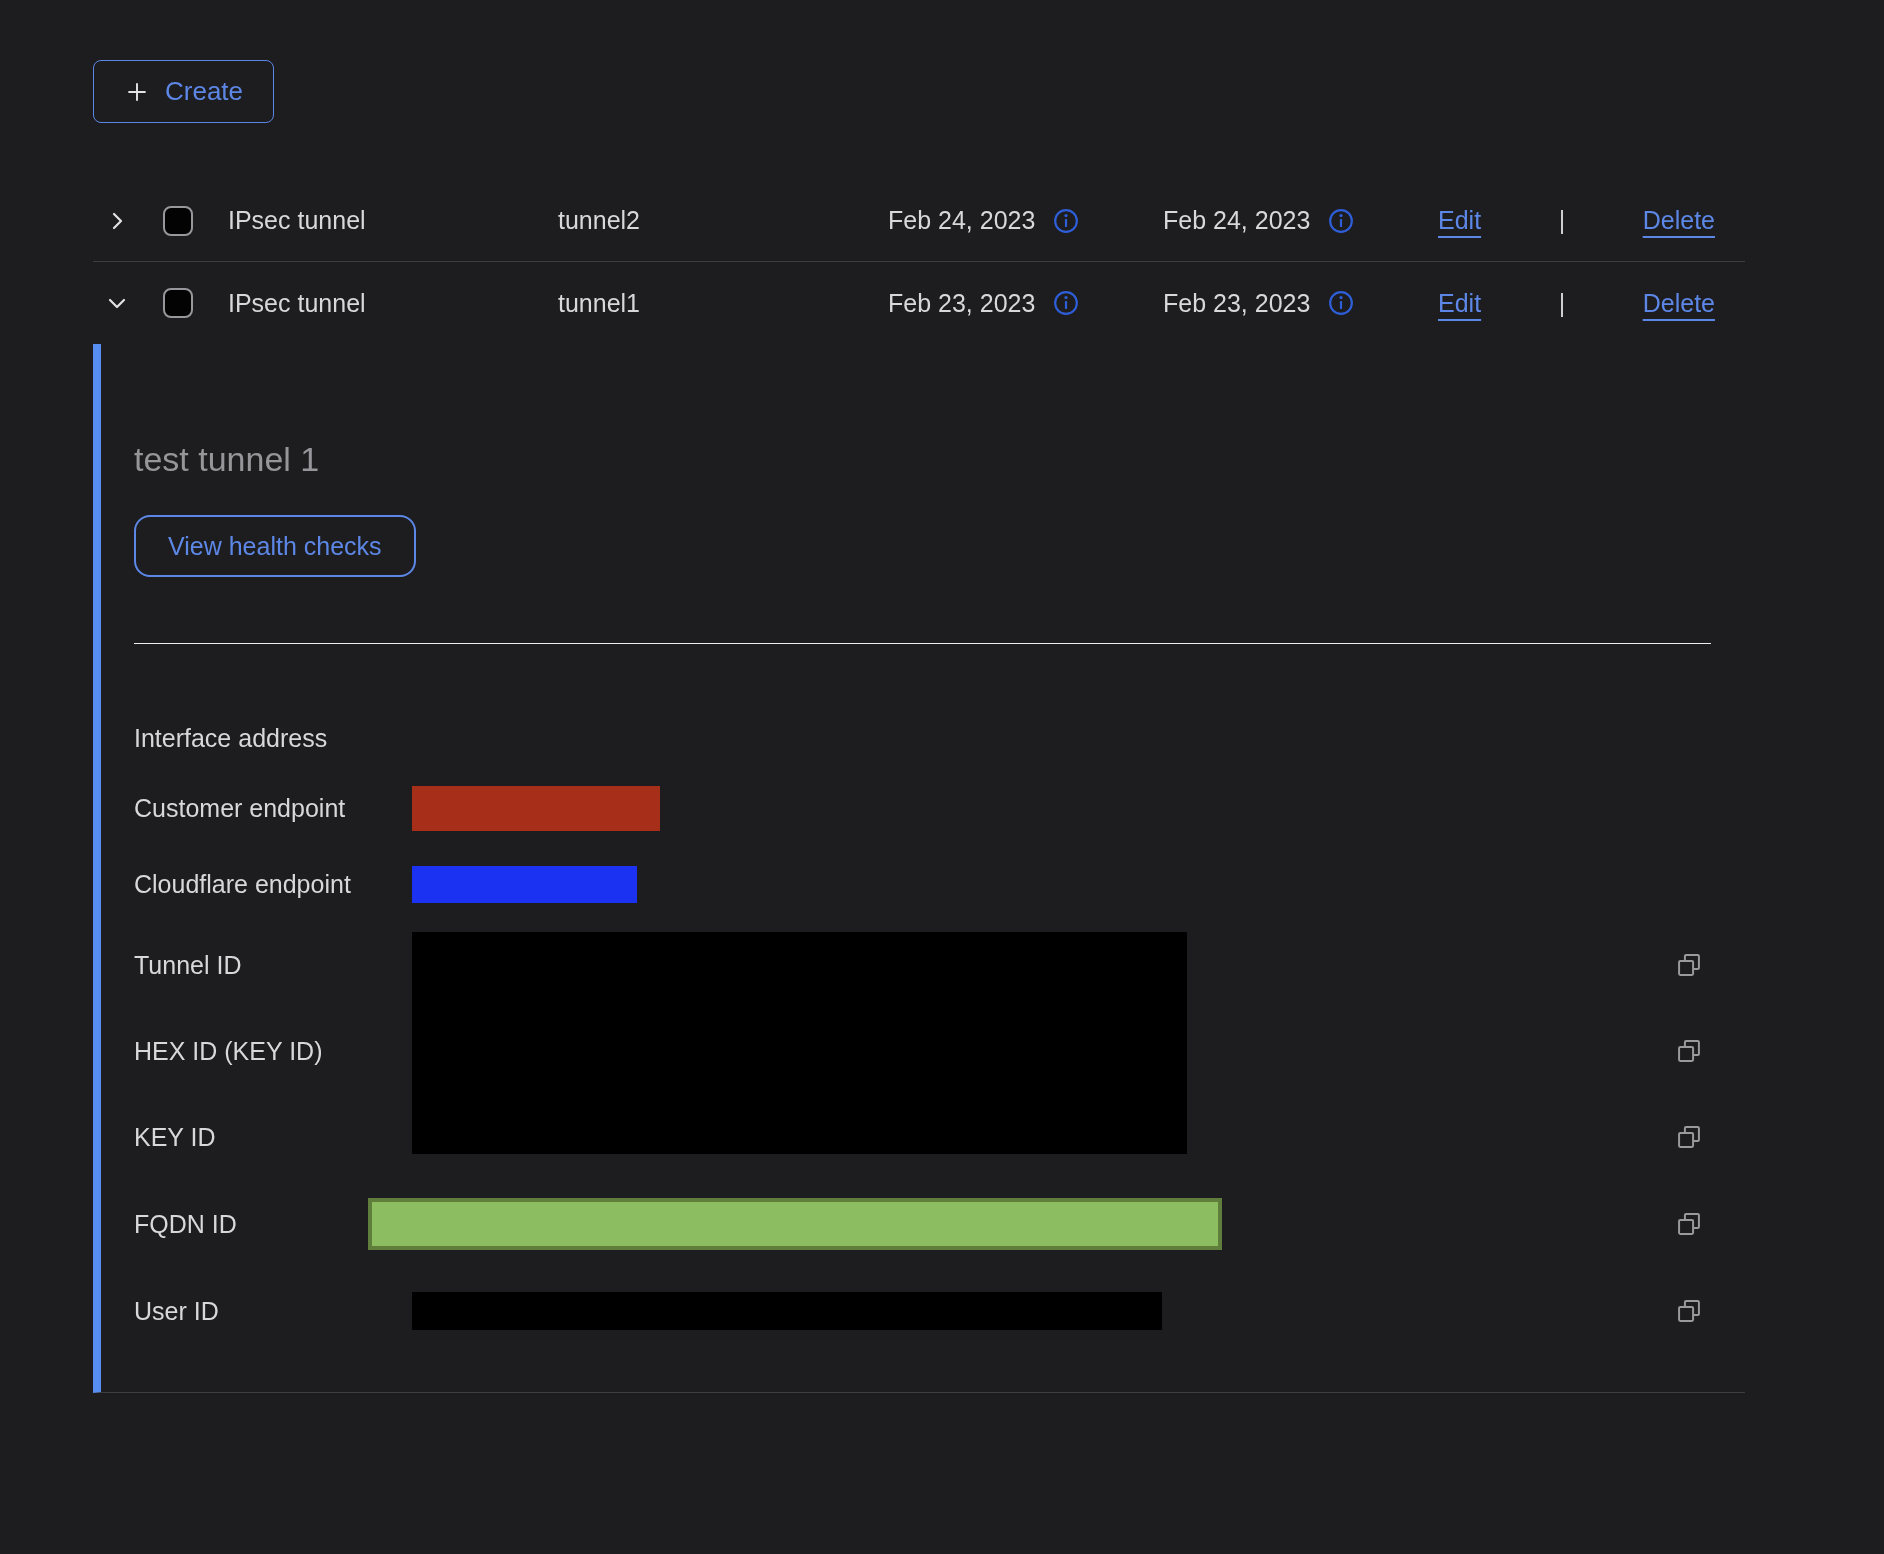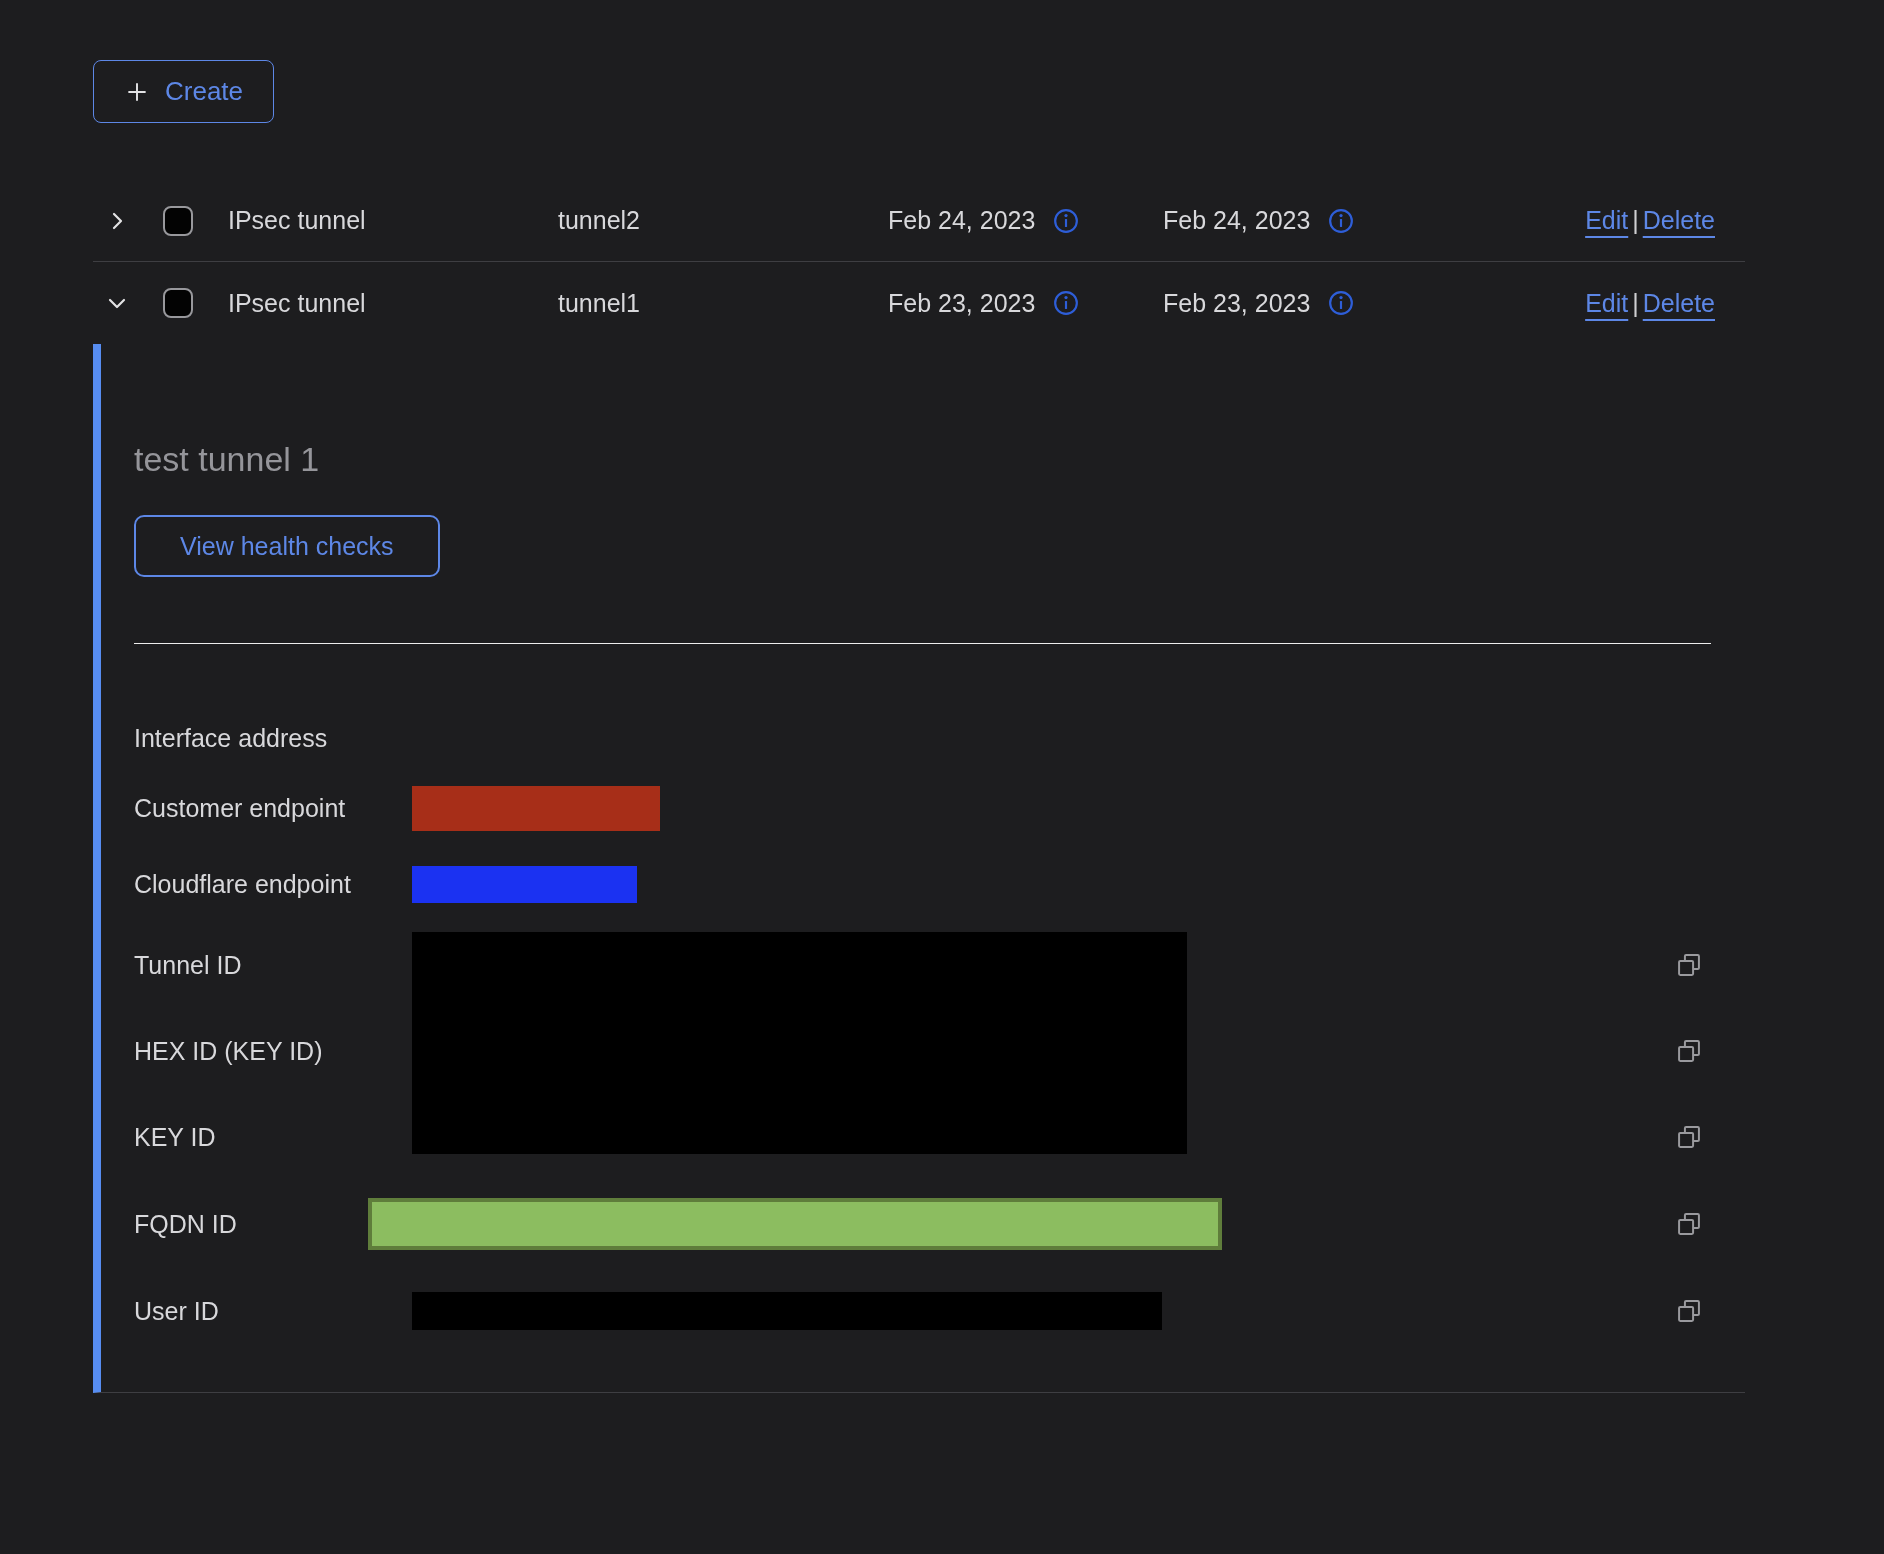--- a/index.html
+++ b/index.html
@@ -43,38 +43,38 @@
   .cell{padding-left:18px;}
   .cell.expander{padding-left:12px;display:flex;align-items:center;}
   .cell.checkbox-cell{padding-left:28px;display:flex;align-items:center;}
   .checkbox{
     width:30px;height:30px;border-radius:8px;
     border:2px solid var(--checkbox-border);background:#030303;cursor:pointer;
   }
   .chev{display:inline-flex;cursor:pointer;color:#e2e2e4;}
   .date-cell{display:flex;align-items:center;gap:18px;text-align:right;}
   .info{display:inline-flex;cursor:pointer;}
-  .cell.actions{display:flex;justify-content:flex-end;align-items:center;gap:4px;padding-right:30px;}
+  .cell.actions{display:flex;justify-content:space-between;align-items:center;gap:19px;padding-right:30px;}
   .cell.actions a{
     color:var(--link-blue);text-decoration:underline;
     text-underline-offset:7px;text-decoration-thickness:1.5px;cursor:pointer;
   }
   .pipe{color:#cfcfd2;}
 
   
   .expanded{
     border-left:8px solid var(--accent-bar);
     border-bottom:1px solid var(--divider);
     padding:40px 34px 38px 33px;
   }
   .desc-heading{font-size:26px;font-weight:bold;color:#e5e5e8;}
   .desc-text{margin-top:56px;font-size:34px;color:var(--text-muted);}
   .health-btn{
-    margin-top:36px;height:62px;padding:0 44px;
-    background:transparent;border:2px solid var(--link-blue);border-radius:10px;
+    margin-top:36px;height:62px;padding:0 32px;
+    background:transparent;border:2px solid var(--link-blue);border-radius:16px;
     color:var(--link-blue);font-size:25px;font-family:"Liberation Sans", sans-serif;cursor:pointer;
   }
   .hr-light{margin-top:66px;border:none;border-top:1px solid var(--divider-light);}
 
   .detail-grid{
     margin-top:62px;
     display:grid;
     grid-template-columns:278px 1fr 44px;
     grid-template-rows:64px 76px 76px 86px 86px 86px 88px 86px;
     align-items:center;

